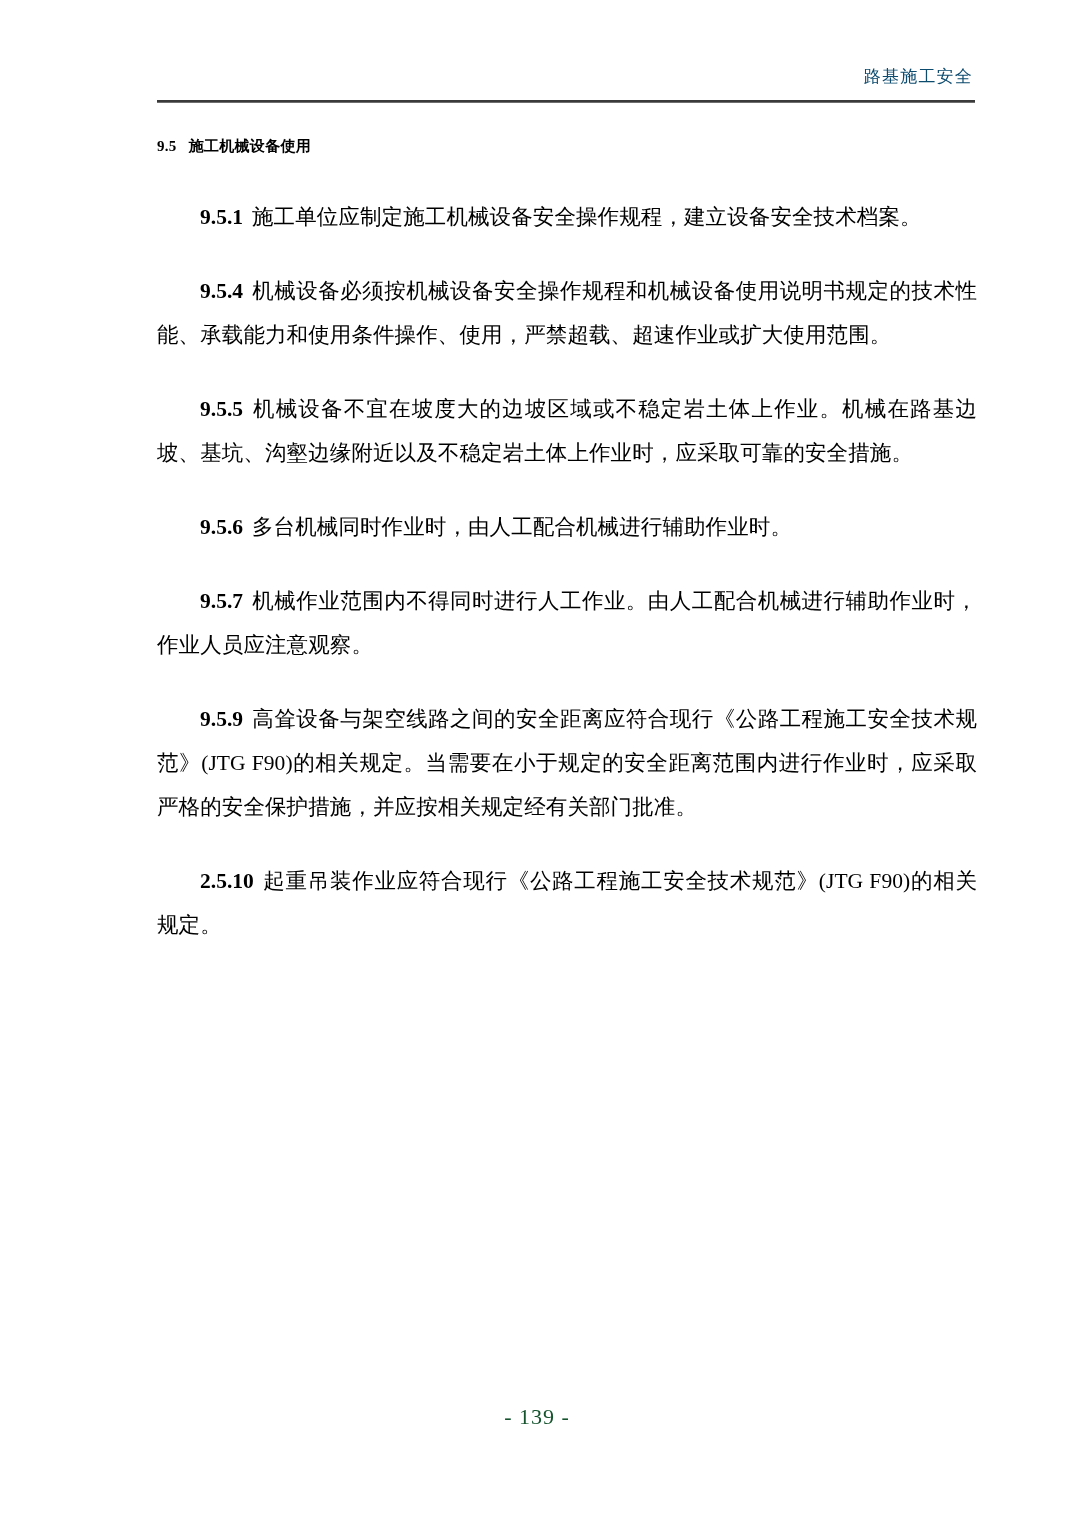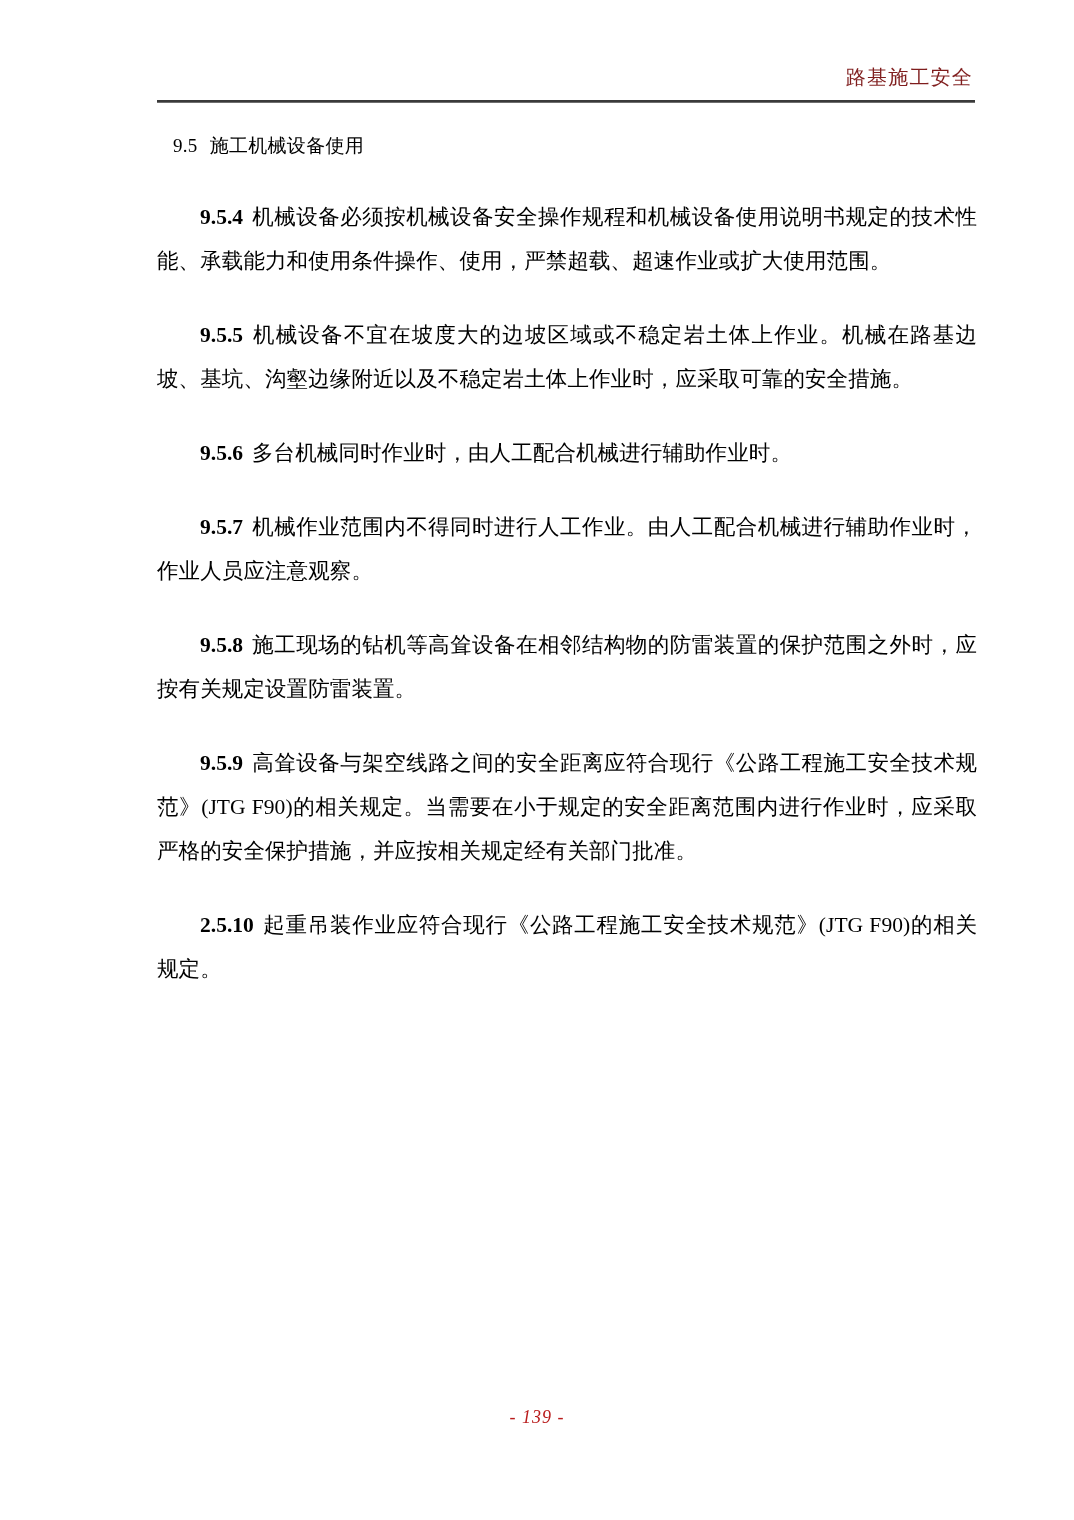--- a/index.html
+++ b/index.html
@@ -26,24 +26,24 @@
   .header {
     position: absolute;
     left: 157px;
     top: 66px;
     width: 818px;
     height: 42px;
   }
   .header-text {
     display: block;
     text-align: right;
-    font-size: 20px;
+    font-size: 17px;
     line-height: 22px;
     letter-spacing: 1.2px;
-    color: #7f1d1d;
+    color: #0c4a6e;
     font-family: "Liberation Sans", "DejaVu Sans", sans-serif;
     padding-right: 2px;
   }
   .header-rule {
     position: absolute;
     left: 0;
     right: 0;
     top: 34px;
     height: 3px;
     border-top: 2px solid #3a3a3a;
@@ -53,25 +53,25 @@
 
   
   .content {
     position: absolute;
     left: 157px;
     top: 131px;
     width: 820px;
   }
 
   .section-heading {
-    font-weight: normal;
-    font-size: 19px;
+    font-weight: bold;
+    font-size: 15px;
     line-height: 30px;
     letter-spacing: 0.3px;
-    margin: 0 0 34px 16px;
+    margin: 0 0 34px 0;
     white-space: nowrap;
   }
   .section-heading .num {
     font-family: "Liberation Serif", "DejaVu Serif", serif;
   }
   .section-heading .gap {
     display: inline-block;
     width: 12px;
   }
 
@@ -98,65 +98,64 @@
 
   
   .footer {
     position: absolute;
     left: 0;
     right: 0;
     top: 1404px;
     text-align: center;
   }
   .page-number {
-    font-size: 18px;
+    font-size: 22px;
     line-height: 26px;
     letter-spacing: 1px;
-    color: #b91c1c;
-    font-style: italic;
+    color: #14532d;
   }
 </style>
 </head>
 <body>
 
 <div class="page">
 
   <div class="header">
     <span class="header-text">路基施工安全</span>
     <div class="header-rule"></div>
   </div>
 
   <div class="content">
 
     <h2 class="section-heading">
       <span class="num">9.5</span><span class="gap"></span><span>施工机械设备使用</span>
     </h2>
 
+    <p class="clause">
+      <span class="num">9.5.1</span><span class="sp"></span><span>施工单位应制定施工机械设备安全操作规程，建立设备安全技术档案。</span>
+    </p>
 
 
 
     <p class="clause">
       <span class="num">9.5.4</span><span class="sp"></span><span>机械设备必须按机械设备安全操作规程和机械设备使用说明书规定的技术性能、承载能力和使用条件操作、使用，严禁超载、超速作业或扩大使用范围。</span>
     </p>
 
     <p class="clause">
       <span class="num">9.5.5</span><span class="sp"></span><span>机械设备不宜在坡度大的边坡区域或不稳定岩土体上作业。机械在路基边坡、基坑、沟壑边缘附近以及不稳定岩土体上作业时，应采取可靠的安全措施。</span>
     </p>
 
     <p class="clause">
       <span class="num">9.5.6</span><span class="sp"></span><span>多台机械同时作业时，由人工配合机械进行辅助作业时。</span>
     </p>
 
     <p class="clause">
       <span class="num">9.5.7</span><span class="sp"></span><span>机械作业范围内不得同时进行人工作业。由人工配合机械进行辅助作业时，作业人员应注意观察。</span>
     </p>
 
-    <p class="clause">
-      <span class="num">9.5.8</span><span class="sp"></span><span>施工现场的钻机等高耸设备在相邻结构物的防雷装置的保护范围之外时，应按有关规定设置防雷装置。</span>
-    </p>
 
     <p class="clause">
       <span class="num">9.5.9</span><span class="sp"></span><span>高耸设备与架空线路之间的安全距离应符合现行《公路工程施工安全技术规范》(JTG F90)的相关规定。当需要在小于规定的安全距离范围内进行作业时，应采取严格的安全保护措施，并应按相关规定经有关部门批准。</span>
     </p>
 
     <p class="clause">
       <span class="num">2.5.10</span><span class="sp"></span><span>起重吊装作业应符合现行《公路工程施工安全技术规范》(JTG F90)的相关规定。</span>
     </p>
 
   </div>

